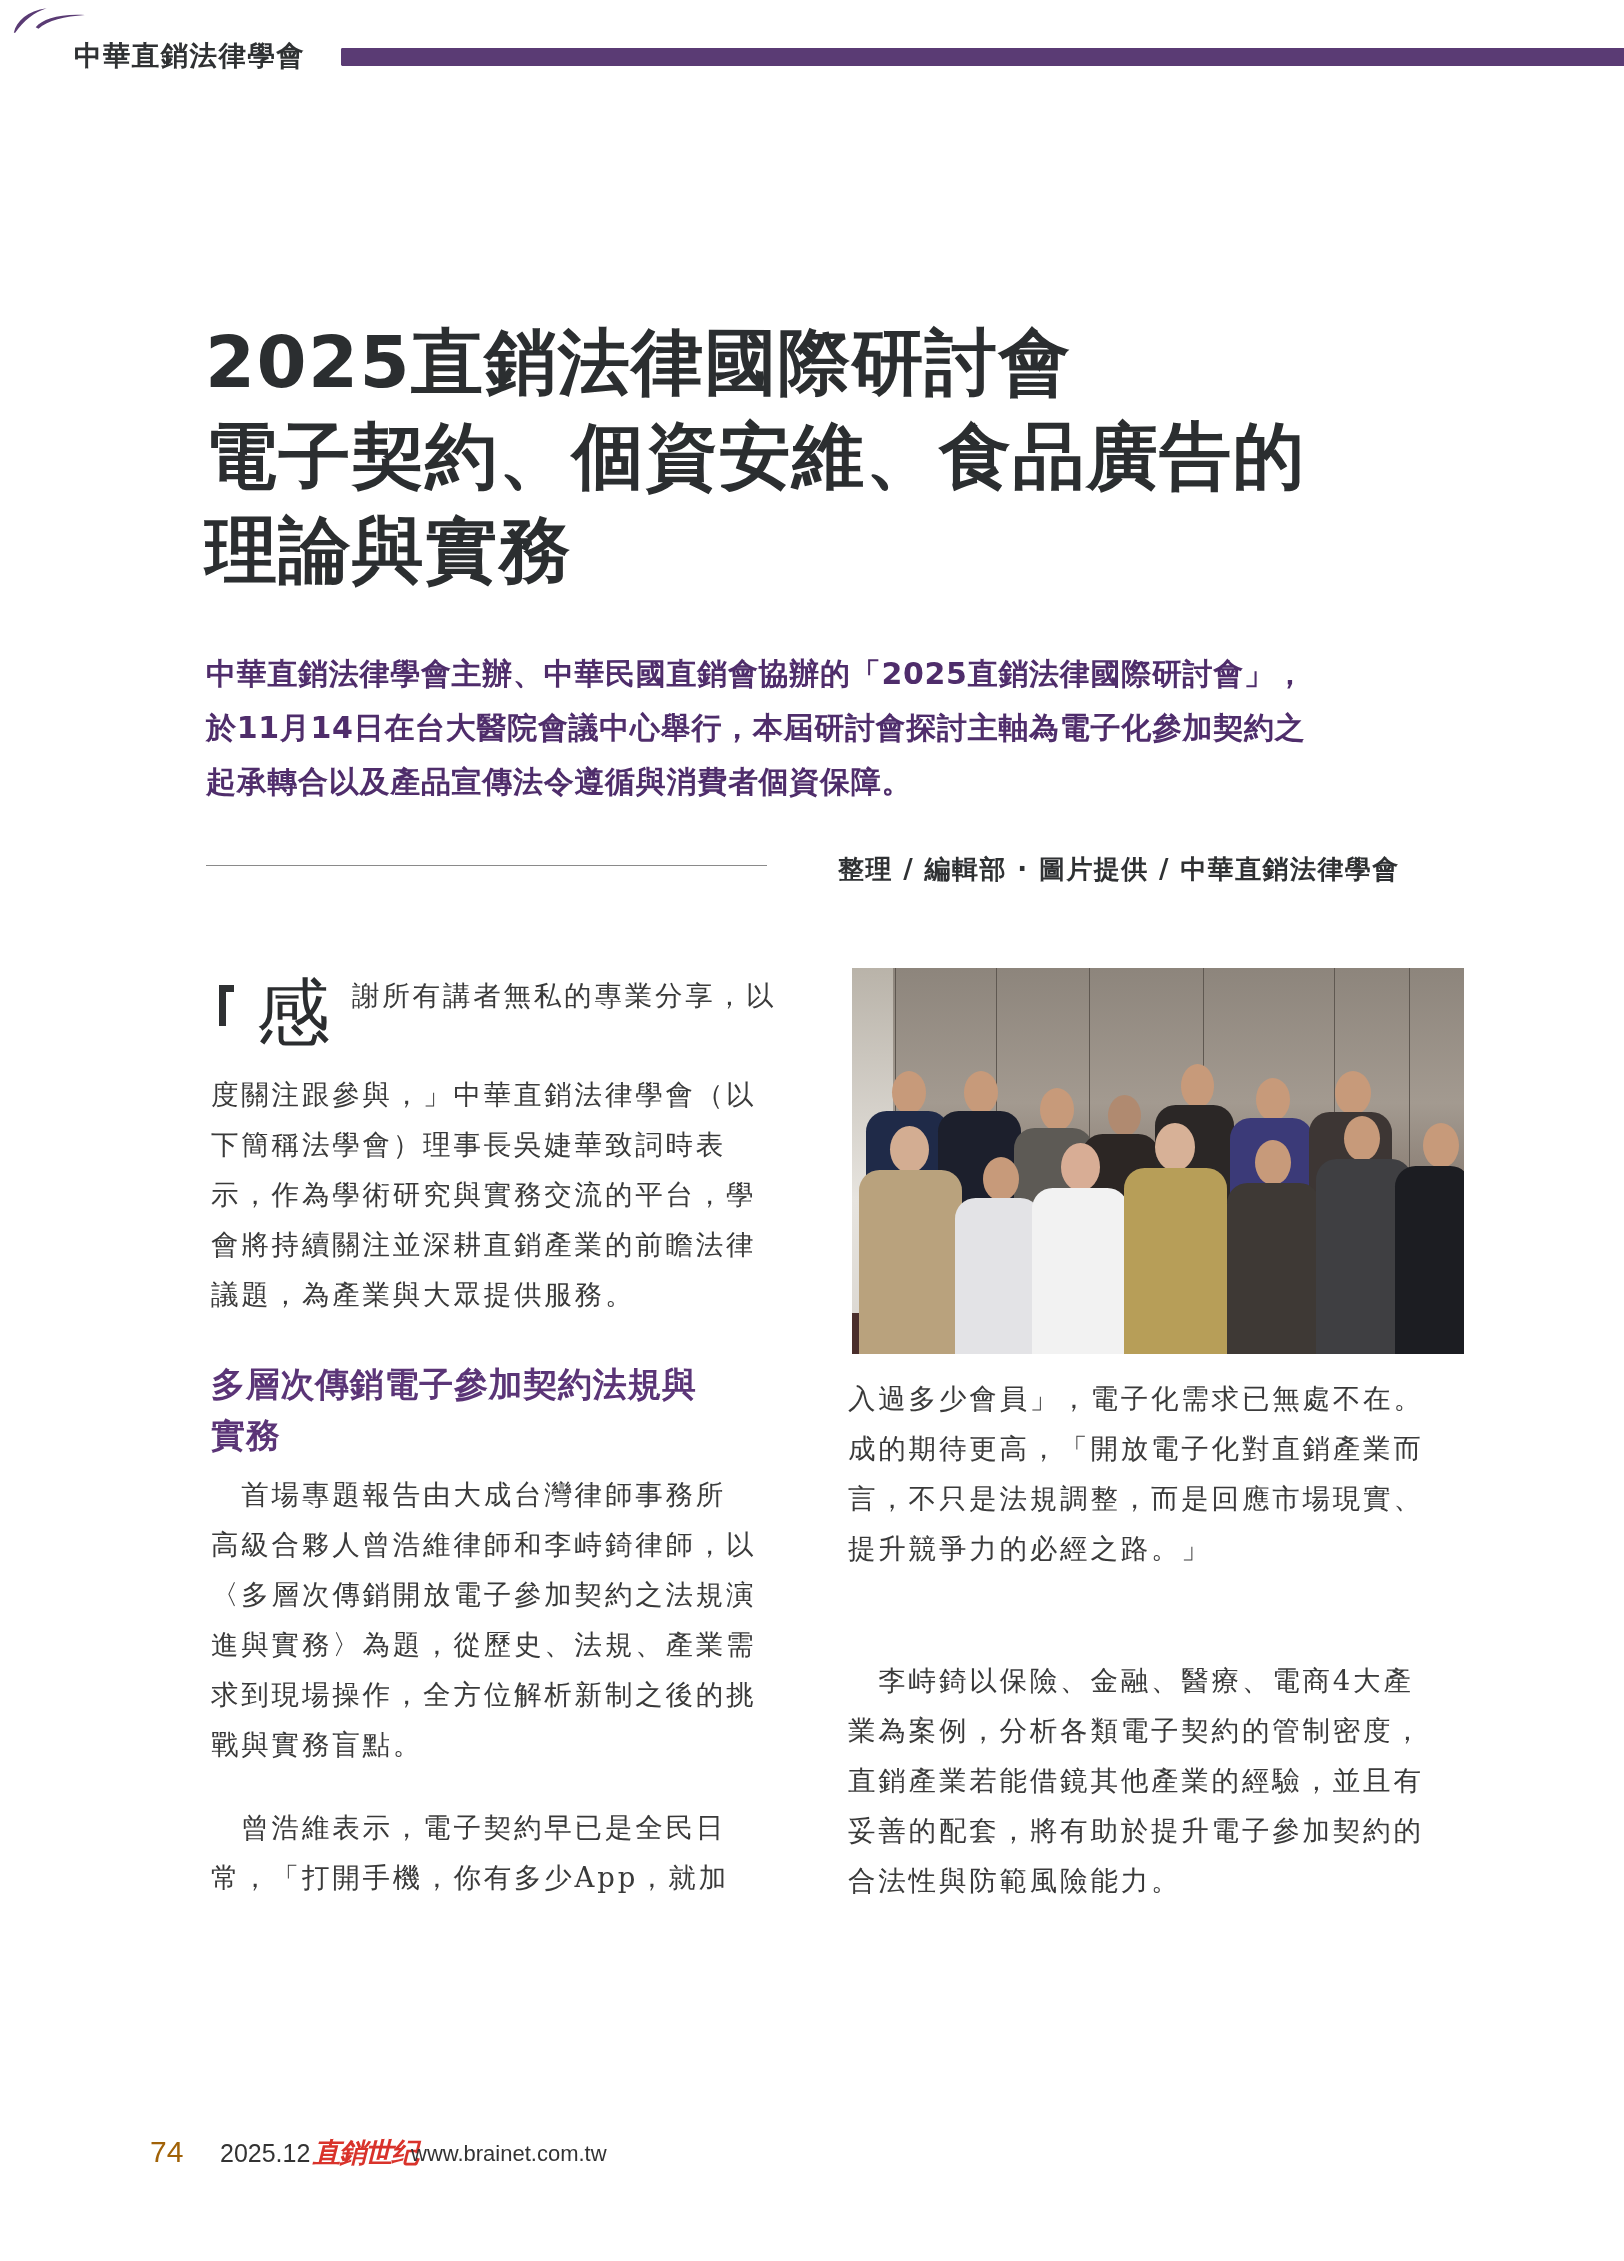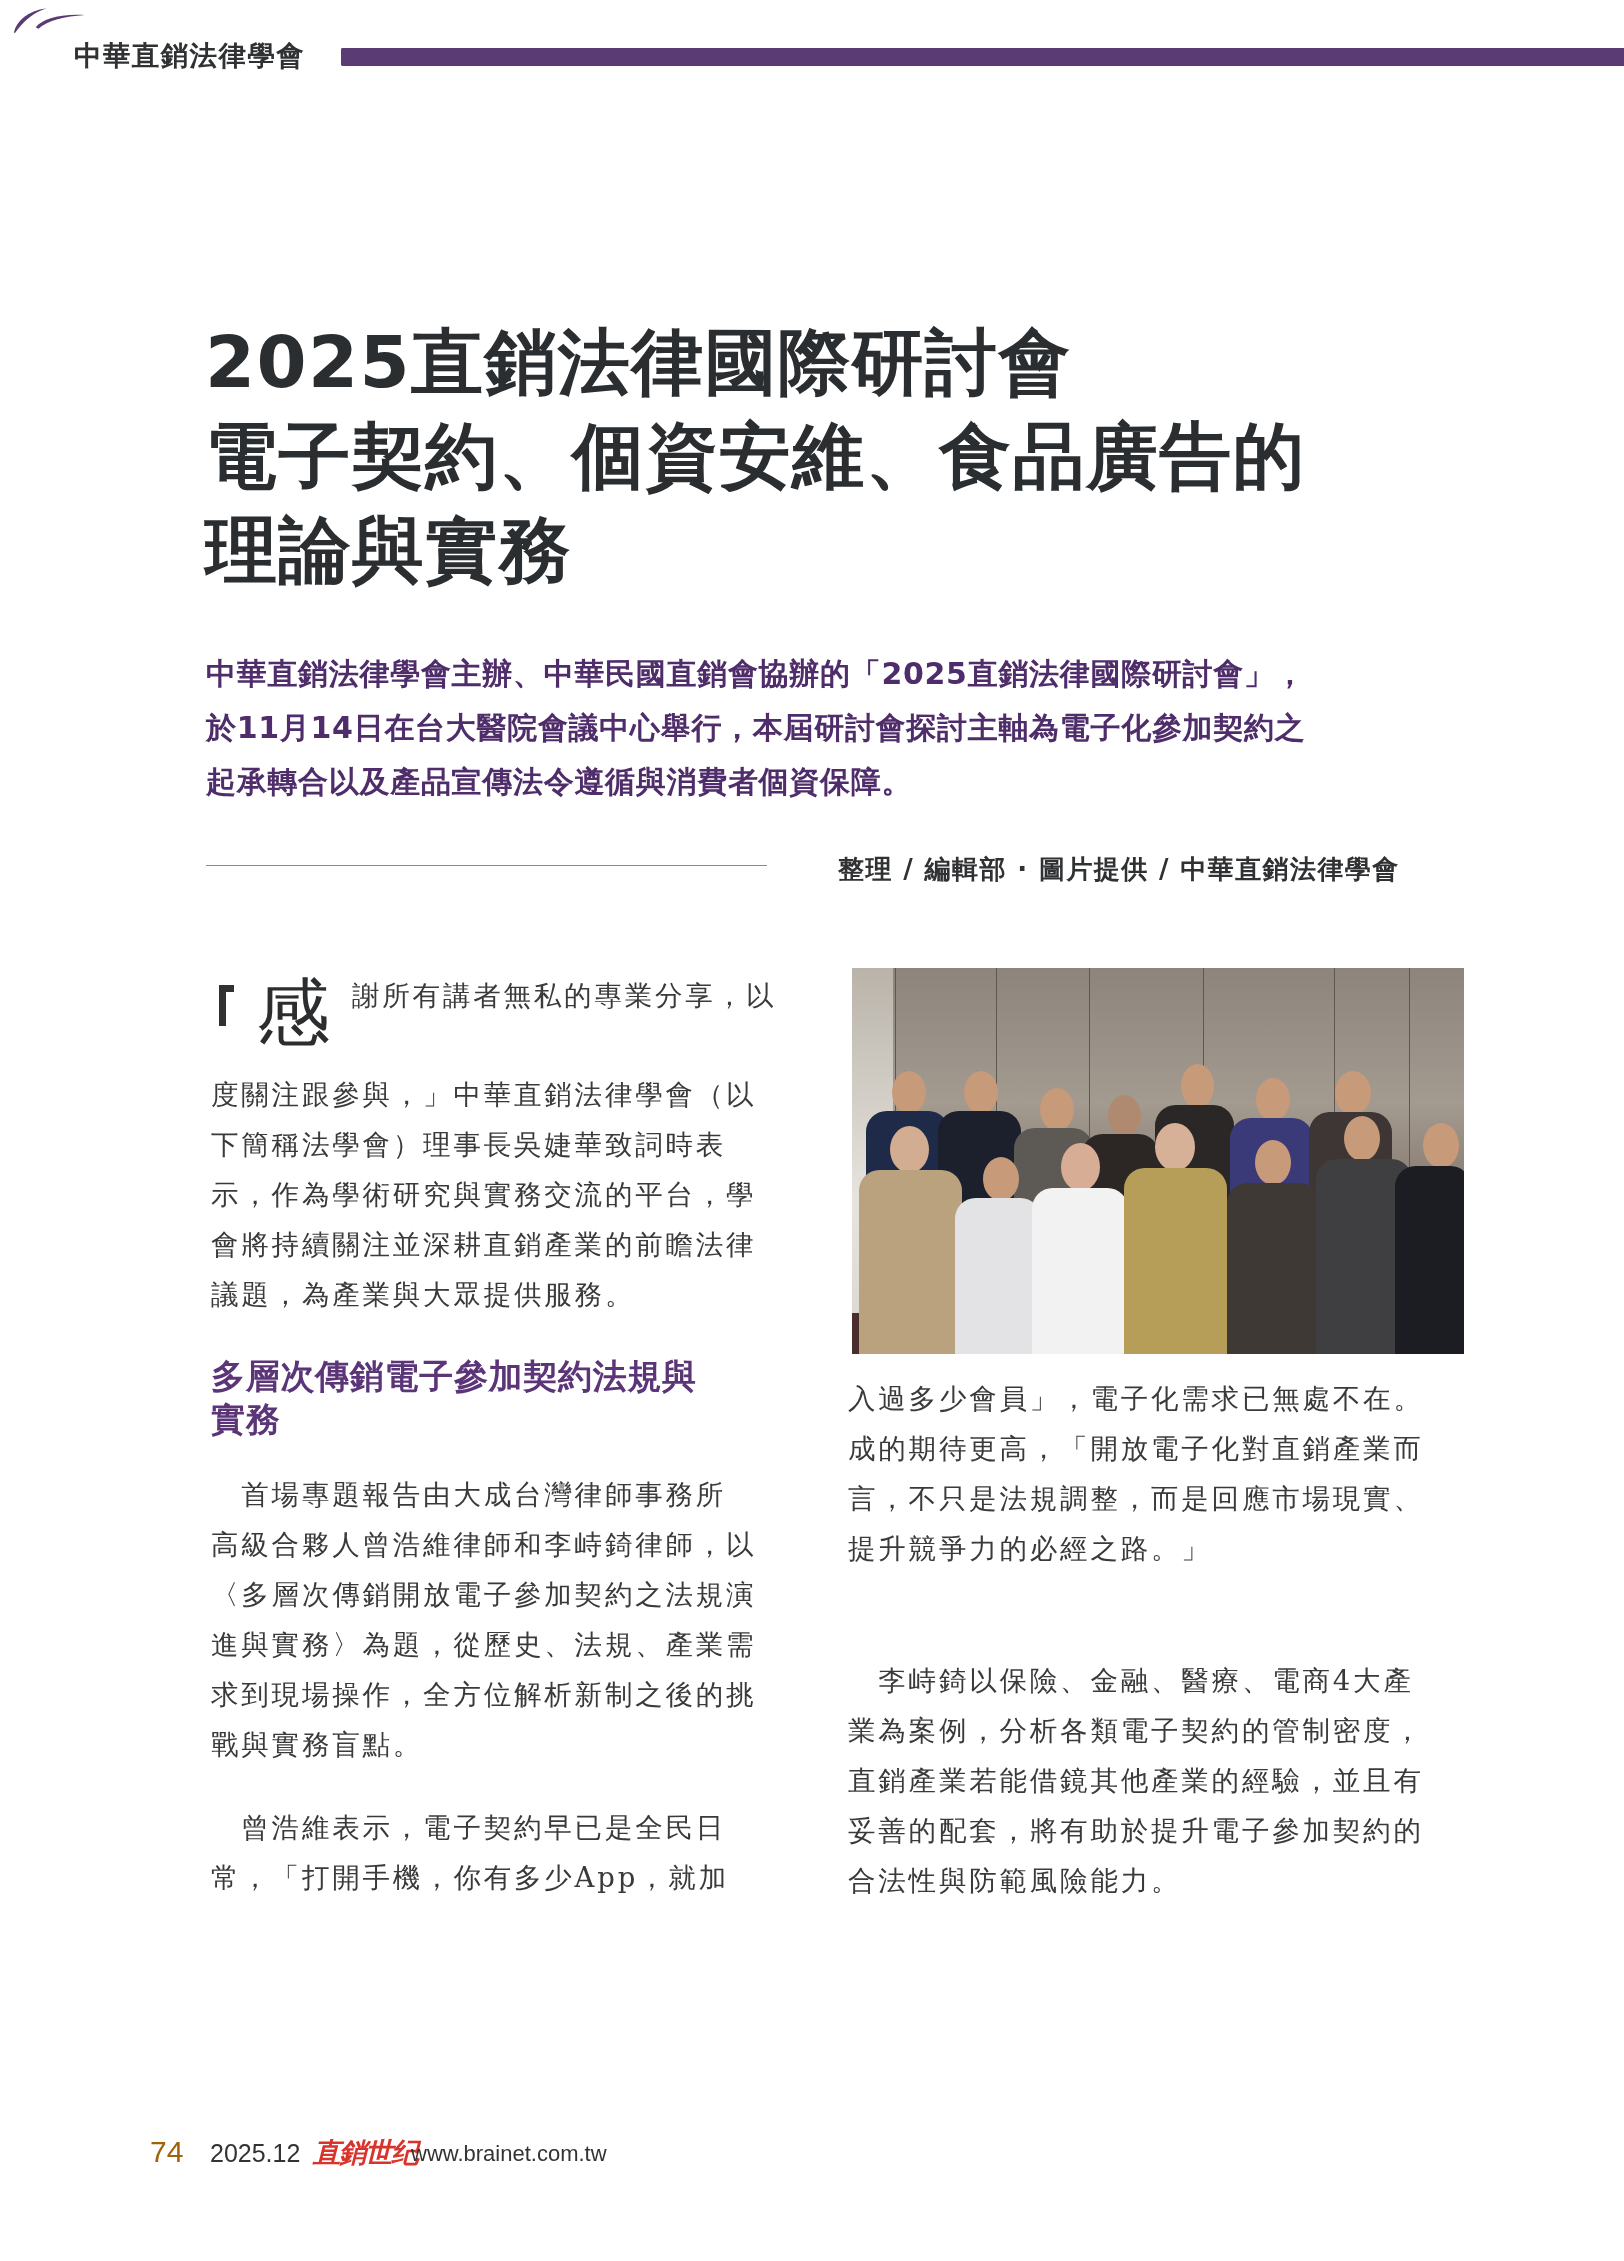--- a/index.html
+++ b/index.html
@@ -57,38 +57,38 @@
   }
   .dropcap {
     left: 256px; top: 971px; font-size: 74px; line-height: 83px;
     font-family: "DejaVu Sans", "Liberation Sans", sans-serif; color: #2b2d2f;
   }
 
   .subhead {
     left: 211px; top: 1355px; width: 592px; font-weight: bold;
     font-size: 34px; line-height: 43px; color: #5b3577; letter-spacing: 0.7px;
   }
-  .subhead div { white-space: nowrap; }
+  .subhead div { white-space: nowrap; margin-top: 8px; }
 
   
   .photo {
     left: 852px; top: 968px; width: 612px; height: 386px; overflow: hidden;
     background: linear-gradient(180deg, #8d857c 0%, #a39a90 35%, #7a6c62 70%, #3b2a28 100%);
   }
   .photo .wall-l { position: absolute; left: 0; top: 0; width: 41px; height: 100%;
     background: linear-gradient(180deg, #b9b3a9, #e7e4df 60%, #d9d5cf); }
   .photo .panel { position: absolute; top: 0; width: 1.4px; height: 55%; background: #5f5851; }
   .photo .floor { position: absolute; left: 0; bottom: 0; width: 100%; height: 41px; background: #4a2e2c; }
   .person { position: absolute; }
   .person .head { position: absolute; border-radius: 50%; background: #c79a7a; }
   .person .body { position: absolute; border-radius: 20.6px 20.6px 0 0; }
 
   
   .footer-page { left: 150px; top: 2135px; font-size: 30px; color: #a16207; font-family: "Liberation Sans", sans-serif; }
-  .footer-date { left: 210px; top: 2139px; font-size: 25px; color: #333; font-family: "Liberation Sans", sans-serif; }
+  .footer-date { left: 220px; top: 2139px; font-size: 25px; color: #333; font-family: "Liberation Sans", sans-serif; }
   .footer-brand { left: 313px; top: 2135px; font-size: 27.5px; font-weight: bold; color: #d9332b;
     font-family: "DejaVu Serif", serif; font-style: italic; letter-spacing: -1.4px; }
   .footer-url { left: 411px; top: 2141px; font-size: 22px; color: #333; font-family: "Liberation Sans", sans-serif; }
 </style>
 </head>
 <body>
 
 <svg class="abs swoosh" viewBox="0 0 140 60">
   <path d="M20 48 C24 30 40 16 68 12 C50 18 34 30 22 48 Z" fill="#5a3b74"></path>
   <path d="M52 40 C62 28 86 20 124 22 C94 24 70 30 56 42 Z" fill="#5a3b74"></path>

